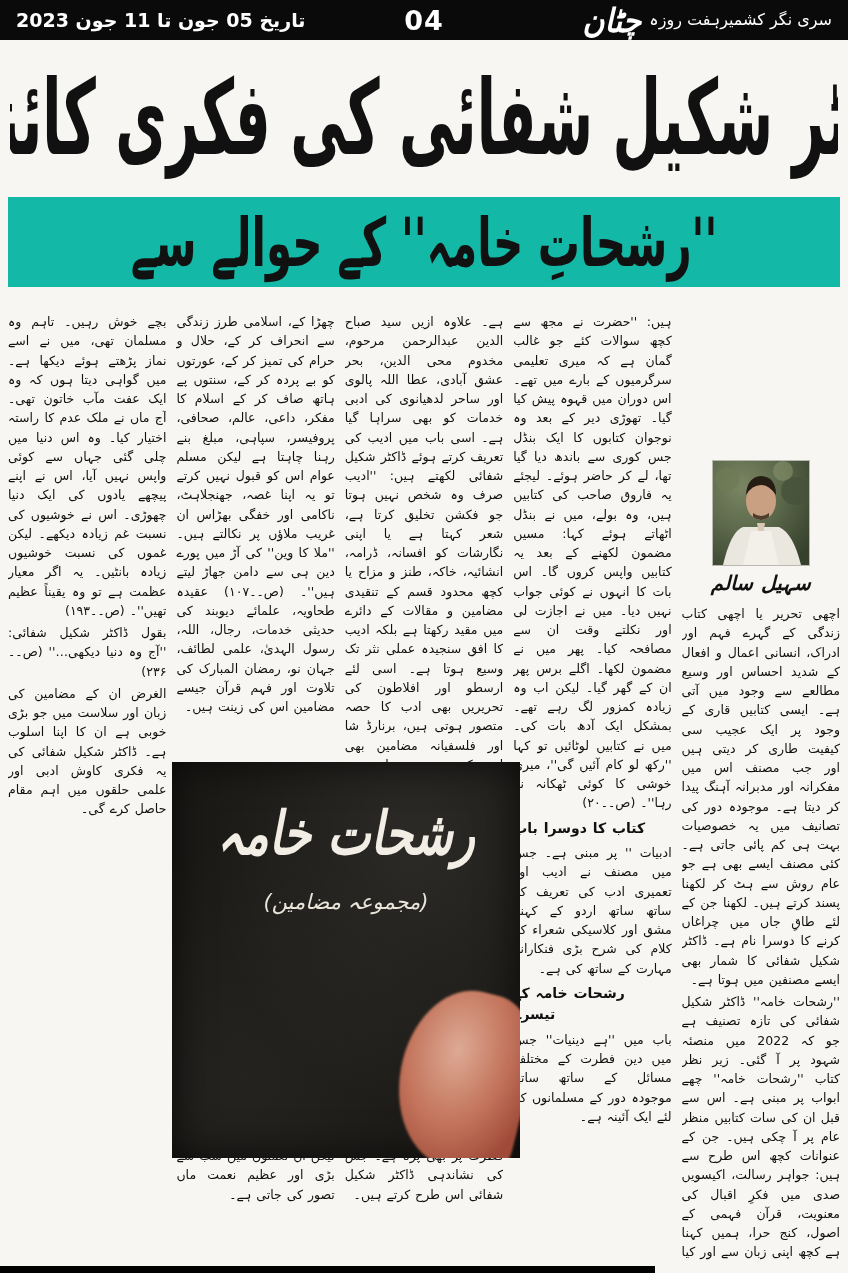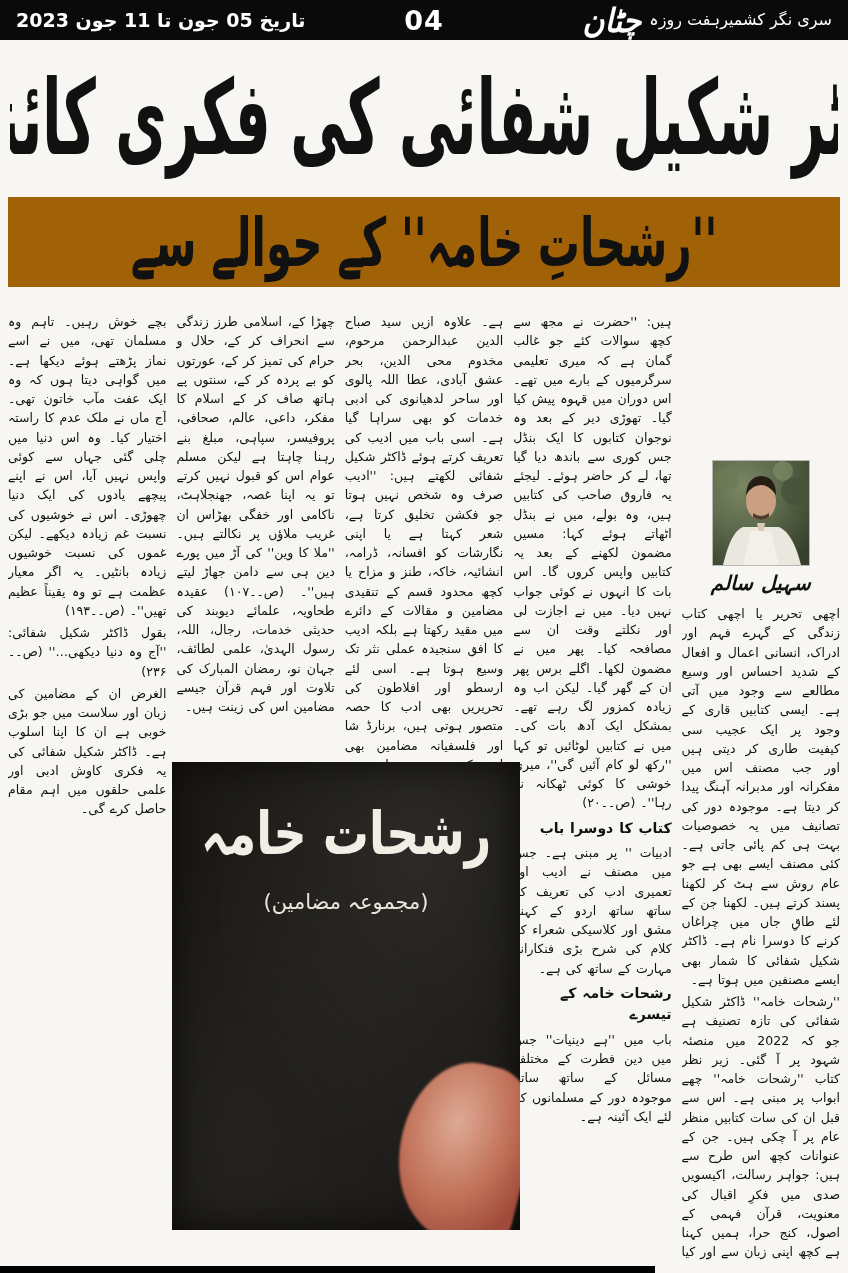--- a/index.html
+++ b/index.html
@@ -28,55 +28,55 @@
   .headline{
     position:absolute;top:42px;left:10px;right:10px;height:150px;
     display:flex;align-items:center;justify-content:center;overflow:hidden;
   }
   .headline span{
     display:inline-block;white-space:nowrap;font-weight:bold;font-size:56px;
     transform:scaleY(1.85);letter-spacing:-1px;
   }
   
   .subbar{
-    position:absolute;top:197px;left:8px;right:8px;height:90px;background:#a16207;
+    position:absolute;top:197px;left:8px;right:8px;height:90px;background:#14b8a6;
     display:flex;align-items:center;justify-content:center;overflow:hidden;
   }
   .subbar span{
     display:inline-block;white-space:nowrap;font-weight:bold;font-size:42px;
     transform:scaleY(1.6);
   }
   
   .content{
     position:absolute;top:292px;left:8px;right:8px;height:974px;
     display:grid;grid-template-columns:repeat(5,1fr);gap:10px;direction:rtl;
   }
   .col{
     position:relative;overflow:hidden;font-size:12.5px;line-height:1.54;
     text-align:justify;word-spacing:1px;margin-top:20px;
   }
   .col p{margin:0 0 3px;}
-  .sect{text-align:right;font-weight:bold;font-size:14px;margin:5px 0 4px;}
+  .sect{text-align:left;font-weight:bold;font-size:14px;margin:5px 0 4px;}
   .spacer{height:148px;}
   .top-block{height:468px;overflow:hidden;}
   .below-block{position:absolute;bottom:8px;right:0;left:0;height:112px;overflow:hidden;}
   
   .photo{width:96px;height:104px;margin:0 auto;display:block;border:1px solid #b9b9b2;}
   .caption{
     text-align:center;font-size:20px;font-weight:bold;font-style:italic;
     margin:5px 0 9px;line-height:1.2;
   }
   
   .cover{
-    position:absolute;top:470px;left:164px;width:348px;height:468px;
+    position:absolute;top:470px;left:164px;width:348px;height:396px;
     background:
       radial-gradient(ellipse at 70% 20%, rgba(255,255,255,0.07), transparent 60%),
       radial-gradient(ellipse at 20% 80%, rgba(255,255,255,0.04), transparent 55%),
       #1c1a17;
-    box-shadow:inset 0 0 40px rgba(0,0,0,.7);overflow:hidden;
+    box-shadow:inset 0 0 40px rgba(0,0,0,.7);overflow:hidden;font-style:italic;
   }
   .cover-title{
     color:#f2eee5;font-size:46px;font-weight:bold;text-align:center;
     margin:44px 18px 0;transform:scaleY(1.3);white-space:nowrap;
   }
   .cover-sub{color:#eae6db;font-size:21px;text-align:center;margin-top:30px;}
   .blob{
     position:absolute;bottom:-10px;right:-8px;width:128px;height:178px;
     background:radial-gradient(ellipse at 40% 35%, #e8b29c 0%, #cd7a60 45%, #a84f3d 80%);
     border-radius:55% 45% 20% 60%;transform:rotate(14deg);filter:blur(1px);opacity:.95;

